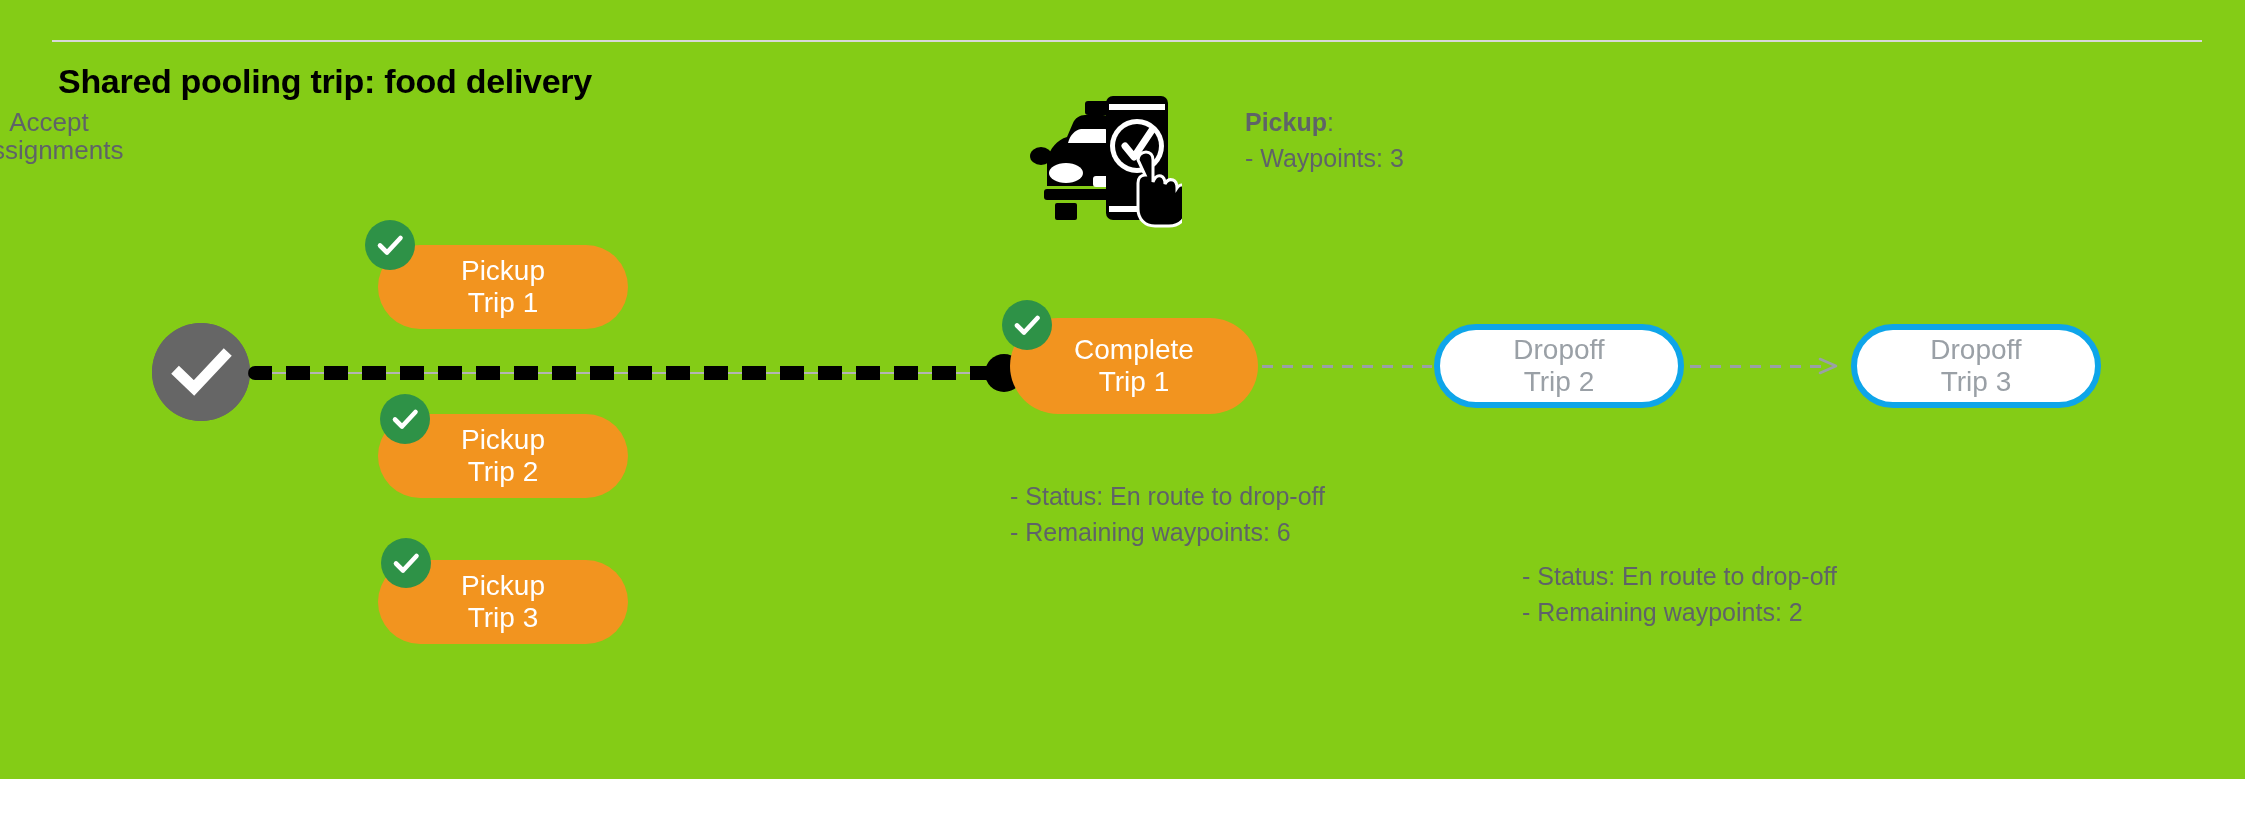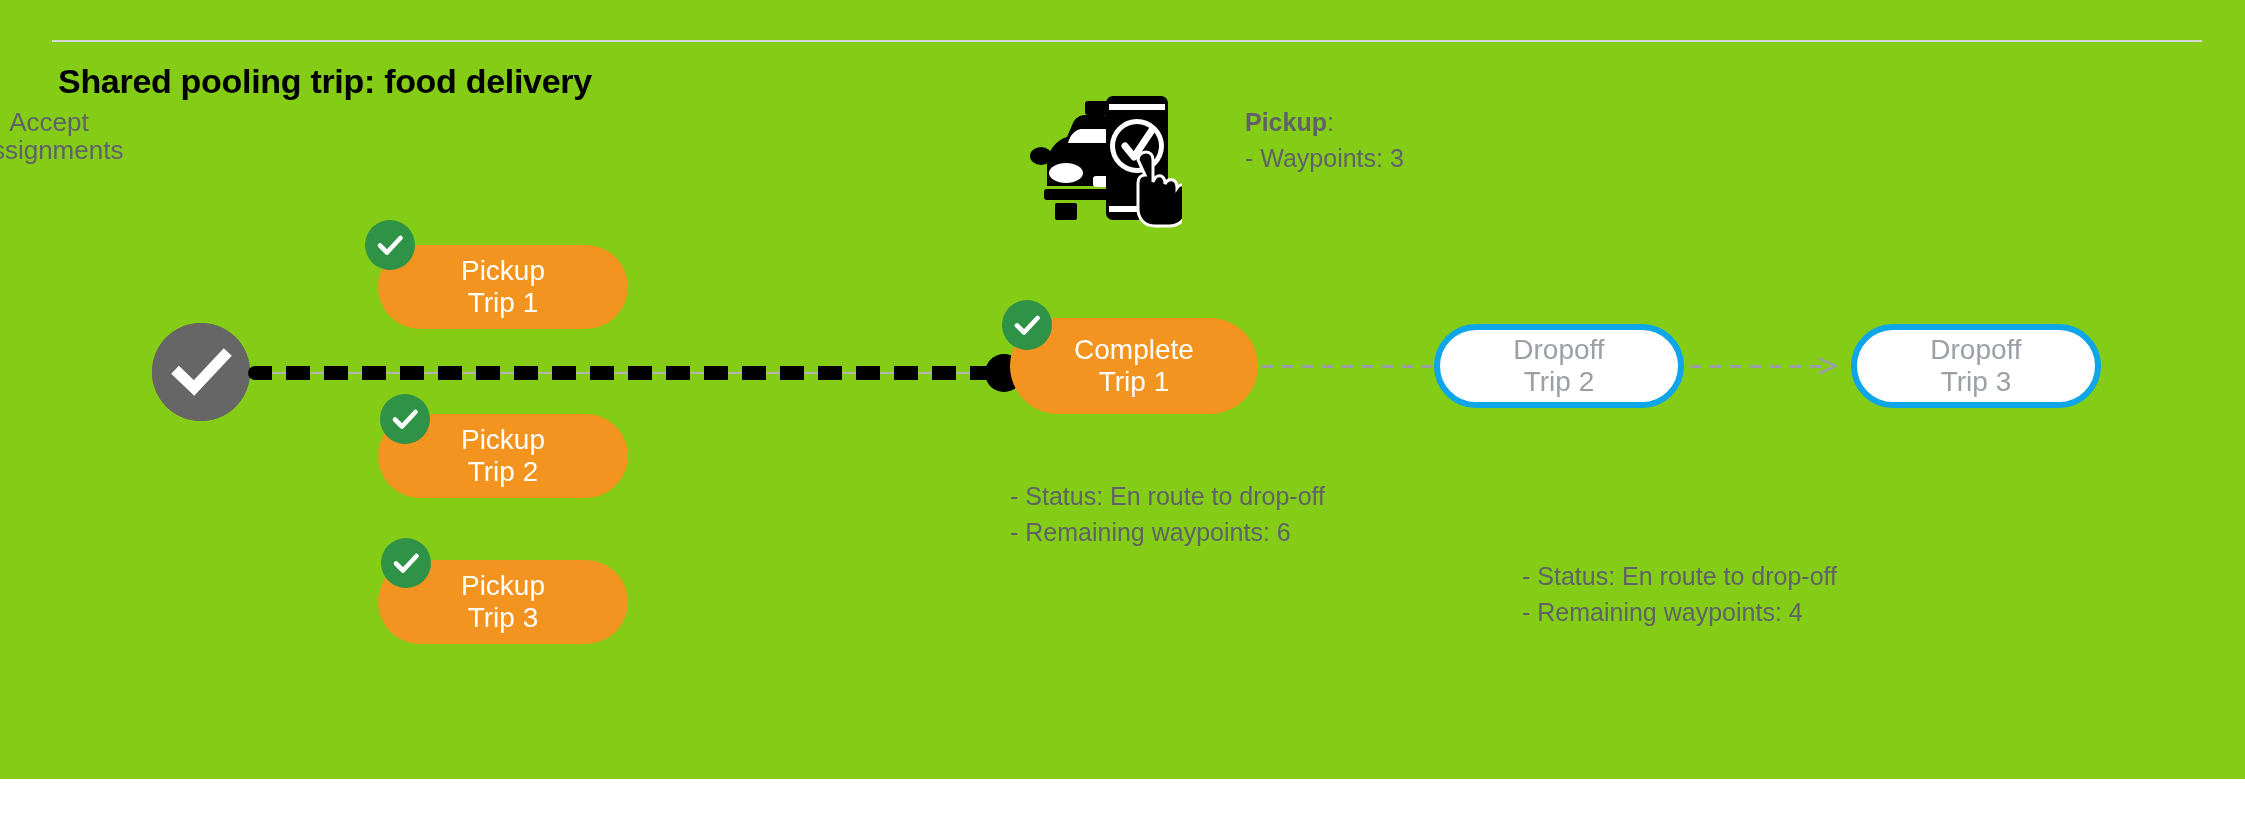--- a/index.html
+++ b/index.html
@@ -333,16 +333,16 @@
     <div>- Waypoints: 3</div>
   </div>
 
   <div class="info info-trip12">
     <div>- Status:  En route to drop-off</div>
     <div>- Remaining waypoints: 6</div>
   </div>
 
   <div class="info info-trip3">
     <div>- Status:  En route to drop-off</div>
-    <div>- Remaining waypoints: 4</div>
+    <div>- Remaining waypoints: 2</div>
   </div>
 
 </div>
 
 </body></html>

